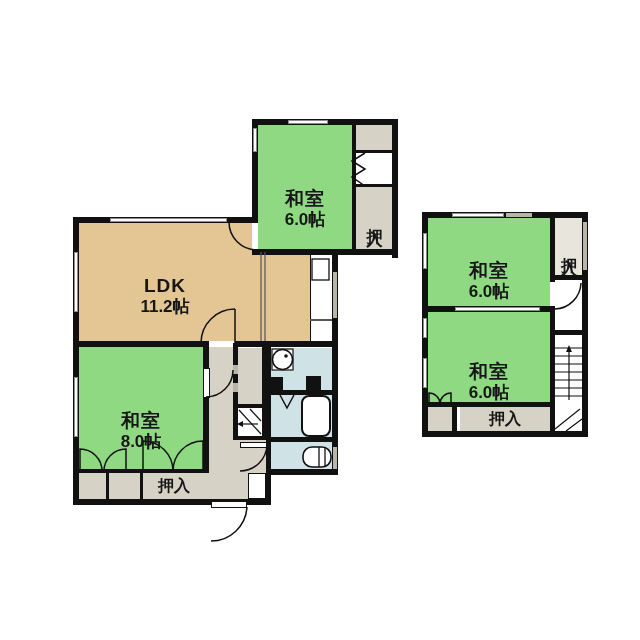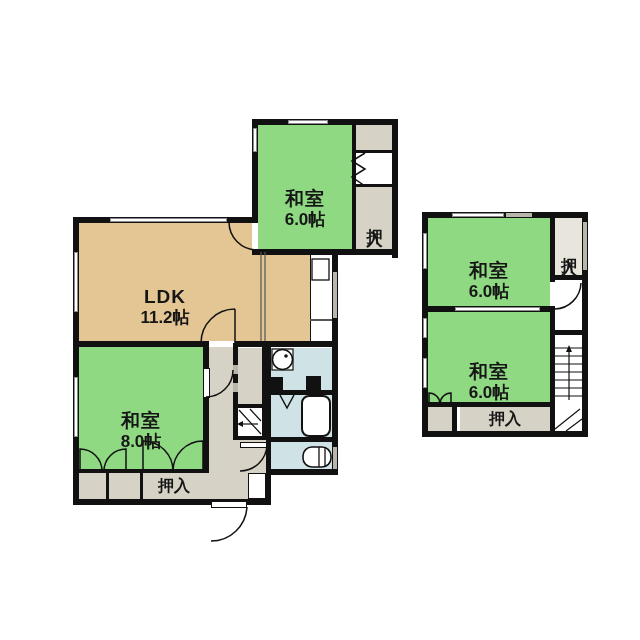--- a/index.html
+++ b/index.html
@@ -176,21 +176,21 @@
     <path d="M319,447 L319,467 M325,447 L325,467" stroke-width="1.3"></path>
 
     <path d="M261,252 L261,341 M265,252 L265,341" stroke="#555" stroke-width="1.2"></path>
   </svg>
 
   <div class="label txt" style="left:258px;top:150px;width:94px;height:70px;">
     <span class="nm">和室</span>
     <span class="sz">6.0帖</span>
   </div>
 
-  <div class="label txt" style="left:100px;top:248px;width:130px;height:70px;">
+  <div class="label txt" style="left:100px;top:248px;width:130px;height:70px;justify-content:flex-end;">
     <span class="nm">LDK</span>
     <span class="sz">11.2帖</span>
   </div>
 
   <div class="label txt" style="left:79px;top:372px;width:124px;height:70px;">
     <span class="nm">和室</span>
     <span class="sz">8.0帖</span>
   </div>
 
   <div class="closet-label vlabel txt" style="left:356px;top:190px;width:36px;height:56px;">

